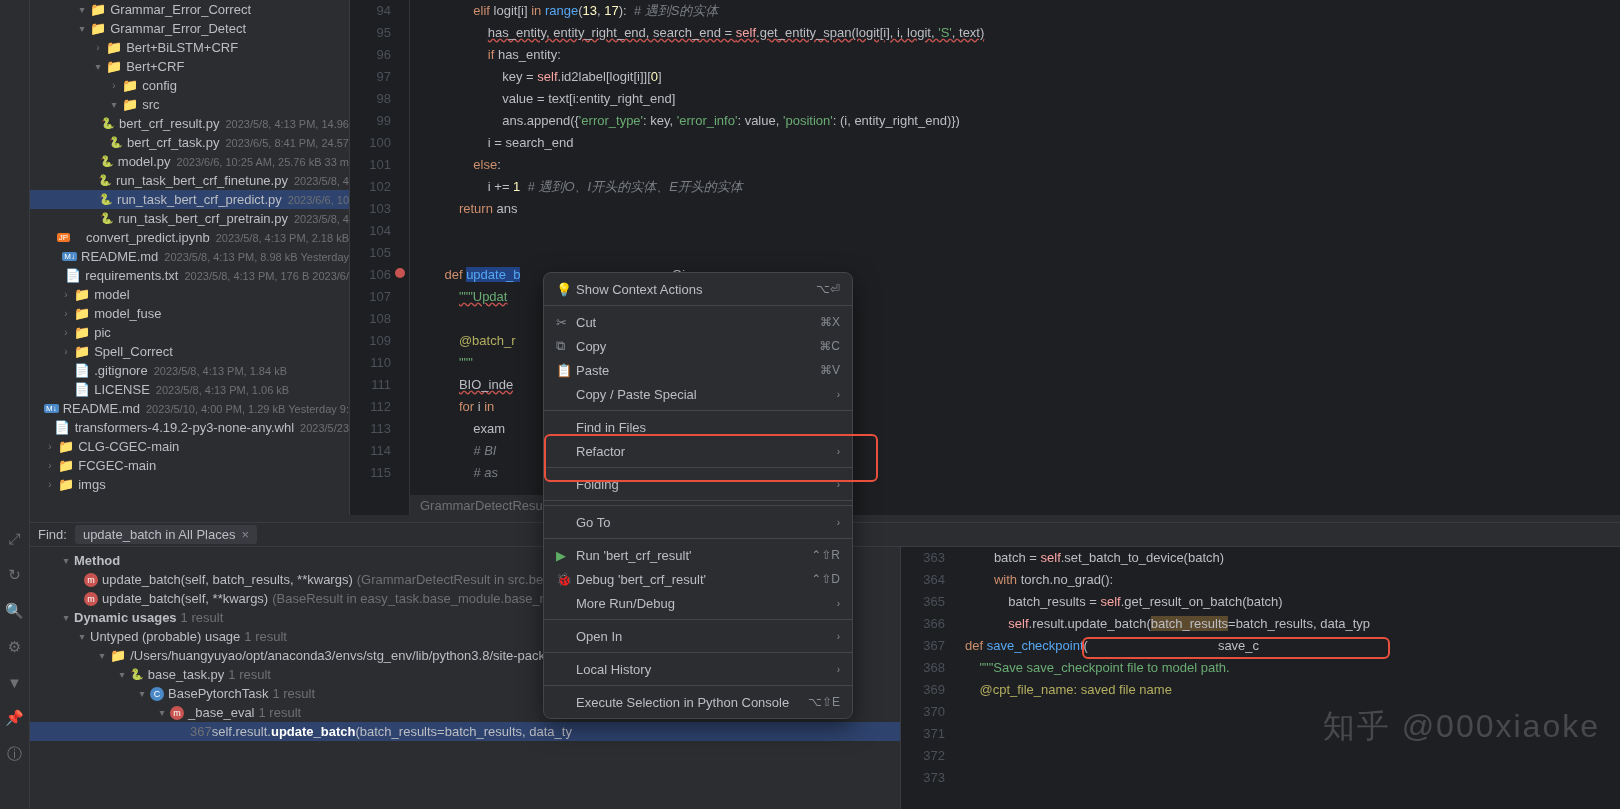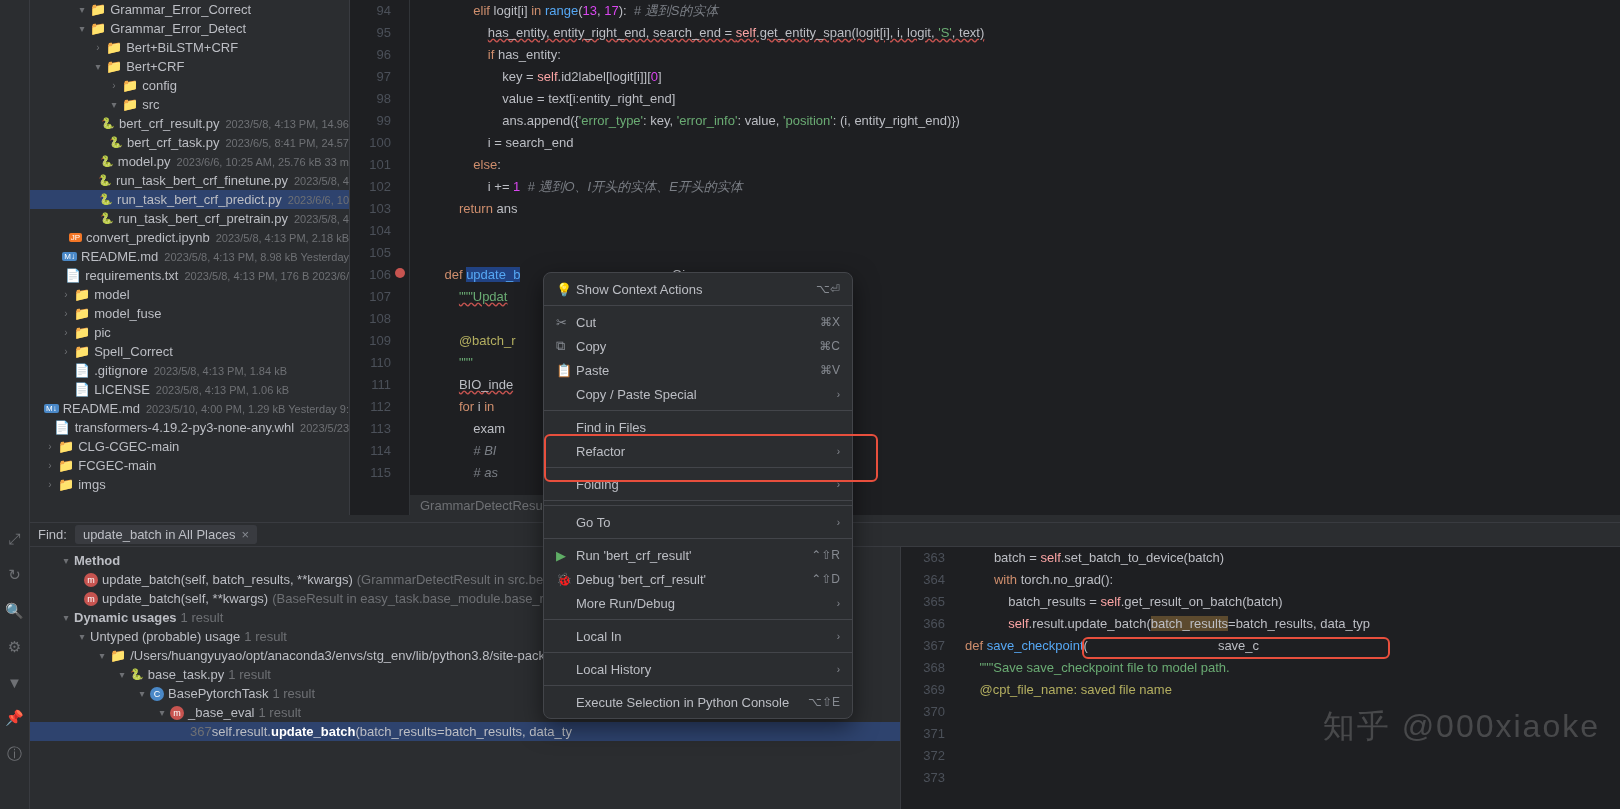--- a/index.html
+++ b/index.html
@@ -8,34 +8,34 @@
 .toolbar{width:30px;background:#2b2d30;display:flex;flex-direction:column;align-items:center;padding-top:530px;gap:18px;position:absolute;left:0;top:0;height:809px;border-right:1px solid #393b40}
 .toolbar-icon{color:#6e7074;cursor:pointer;font-size:15px}
 .sidebar{width:320px;background:#2b2d30;border-right:1px solid #393b40;margin-left:30px;overflow:hidden}
 .tree{padding:0}
 .tree-row{display:flex;align-items:center;height:19px;padding-left:4px;white-space:nowrap;cursor:pointer}
 .tree-row.selected{background:#2e436e}
 .chev{width:16px;color:#6e7074;font-size:10px;text-align:center}
 .folder-icon{color:#6e7074;margin-right:4px}
 .py-icon{color:#3572a5;margin-right:4px;font-size:11px}
 .md-icon{background:#4a88c7;color:#fff;font-size:8px;padding:0 2px;margin-right:4px;border-radius:2px}
-.jp-icon{background:#f37626;color:#fff;font-size:8px;padding:0 2px;margin-right:4px;border-radius:2px}
+.jp-icon{background:#f37626;color:#fff;font-size:8px;padding:0 2px;margin-right:16px;border-radius:2px}
 .txt-icon{color:#6e7074;margin-right:4px}
 .tree-label{color:#bcbec4}
 .tree-meta{color:#6e7074;font-size:11px;margin-left:6px}
 .ind{display:inline-block}
 .editor{flex:1;background:#1e1f22;display:flex;position:relative}
 .gutter{width:60px;background:#1e1f22;color:#4b5059;text-align:right;padding-right:18px;font-family:'JetBrains Mono',Consolas,monospace;font-size:12px;line-height:22px;border-right:1px solid #313438}
 .gutter-line{height:22px;position:relative}
 .hint-icon{position:absolute;right:-14px;top:4px;width:10px;height:10px;background:#c75450;border-radius:50%;font-size:8px}
 .code{flex:1;font-family:'JetBrains Mono',Consolas,monospace;font-size:13px;line-height:22px;padding-left:20px;white-space:pre;overflow:hidden}
 .code-line{height:22px}
 .kw{color:#cf8e6d}
 .str{color:#6aab73}
-.num{color:#d946ef}
+.num{color:#fef9c3}
 .fn{color:#56a8f5}
 .slf{color:#fca5a5}
 .cmt{color:#7a7e85;font-style:italic}
 .dec{color:#b3ae60}
 .underline-err{text-decoration:underline wavy #c75450}
 .hilite{background:#214283}
 .breadcrumb{position:absolute;bottom:0;left:60px;height:20px;background:#2b2d30;color:#6e7074;font-size:11px;padding:2px 10px;display:flex;gap:8px;align-items:center}
 .ctx-menu{position:absolute;left:543px;top:272px;width:310px;background:#2b2d30;border:1px solid #43454a;border-radius:8px;box-shadow:0 8px 24px rgba(0,0,0,.5);padding:4px 0;z-index:100}
 .ctx-item{display:flex;align-items:center;height:24px;padding:0 12px;cursor:pointer}
 .ctx-icon{width:20px;color:#868a91;font-size:13px}
@@ -348,21 +348,21 @@
       <span class="ctx-short">⌃⇧D</span>
     </div>
     <div class="ctx-item">
       <span class="ctx-icon" style=""></span>
       <span class="ctx-label">More Run/Debug</span>
       <span class="ctx-chev">›</span>
     </div>
     <div class="ctx-sep"></div>
     <div class="ctx-item">
       <span class="ctx-icon" style=""></span>
-      <span class="ctx-label">Local In</span>
+      <span class="ctx-label">Open In</span>
       <span class="ctx-chev">›</span>
     </div>
     <div class="ctx-sep"></div>
     <div class="ctx-item">
       <span class="ctx-icon" style=""></span>
       <span class="ctx-label">Local History</span>
       <span class="ctx-chev">›</span>
     </div>
     <div class="ctx-sep"></div>
     <div class="ctx-item">

